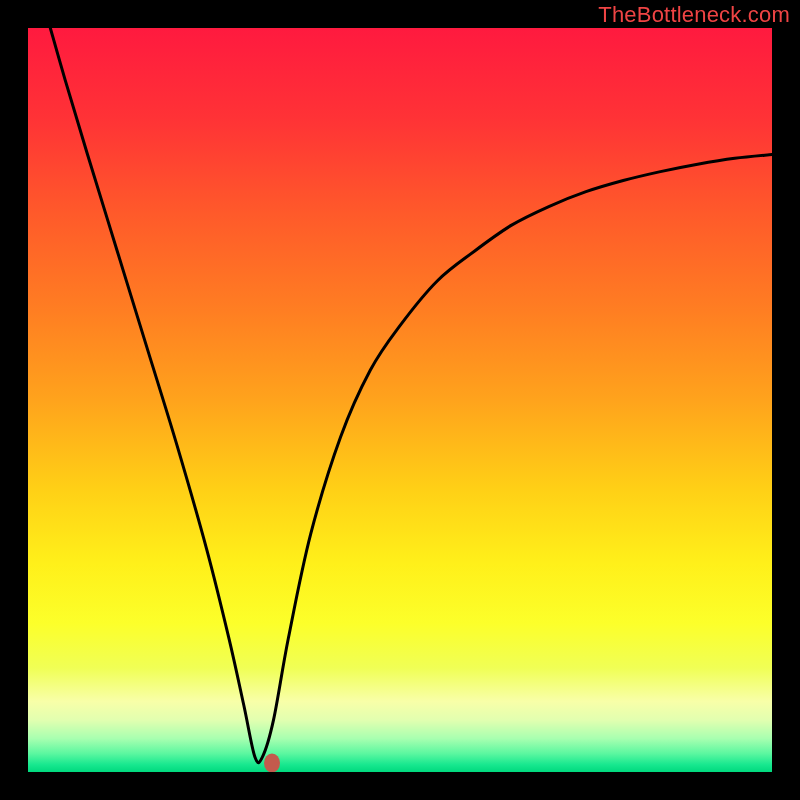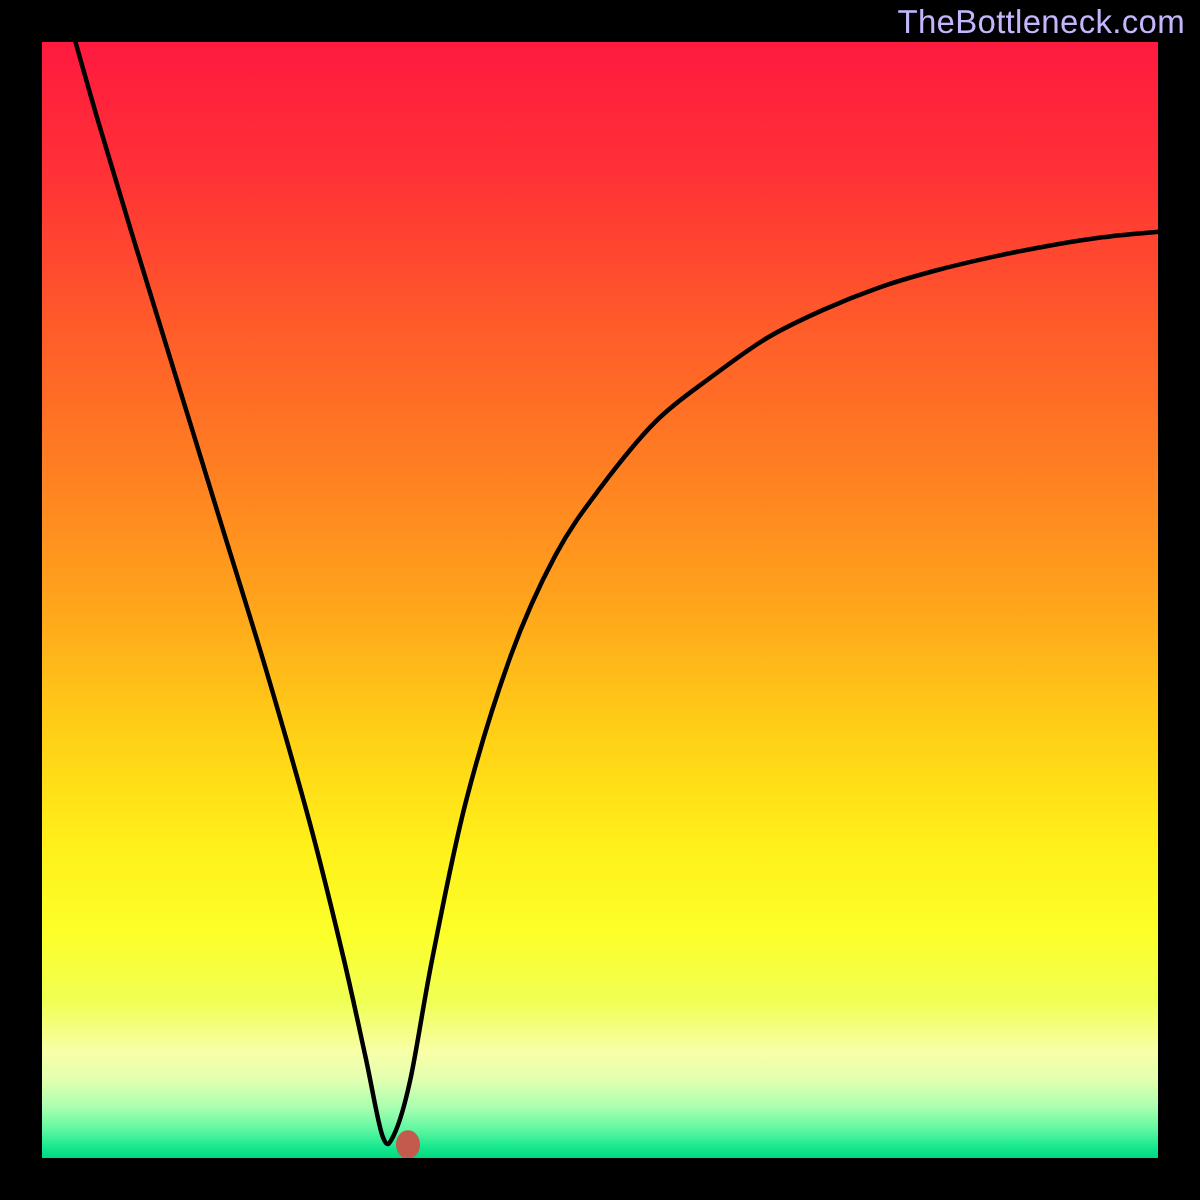--- a/index.html
+++ b/index.html
@@ -32,21 +32,21 @@
     inset: 0;
   }
   .curve-svg {
     position: absolute;
     inset: 0;
   }
   .watermark {
     position: absolute;
     top: 2px;
     right: 10px;
-    color: #c4b5fd;
+    color: #ef4444;
     font-size: 22px;
     letter-spacing: 0.2px;
     font-weight: 400;
   }
   .marker {
     position: absolute;
     width: 16px;
     height: 19px;
     border-radius: 50%;
     background: #c35a4d;

